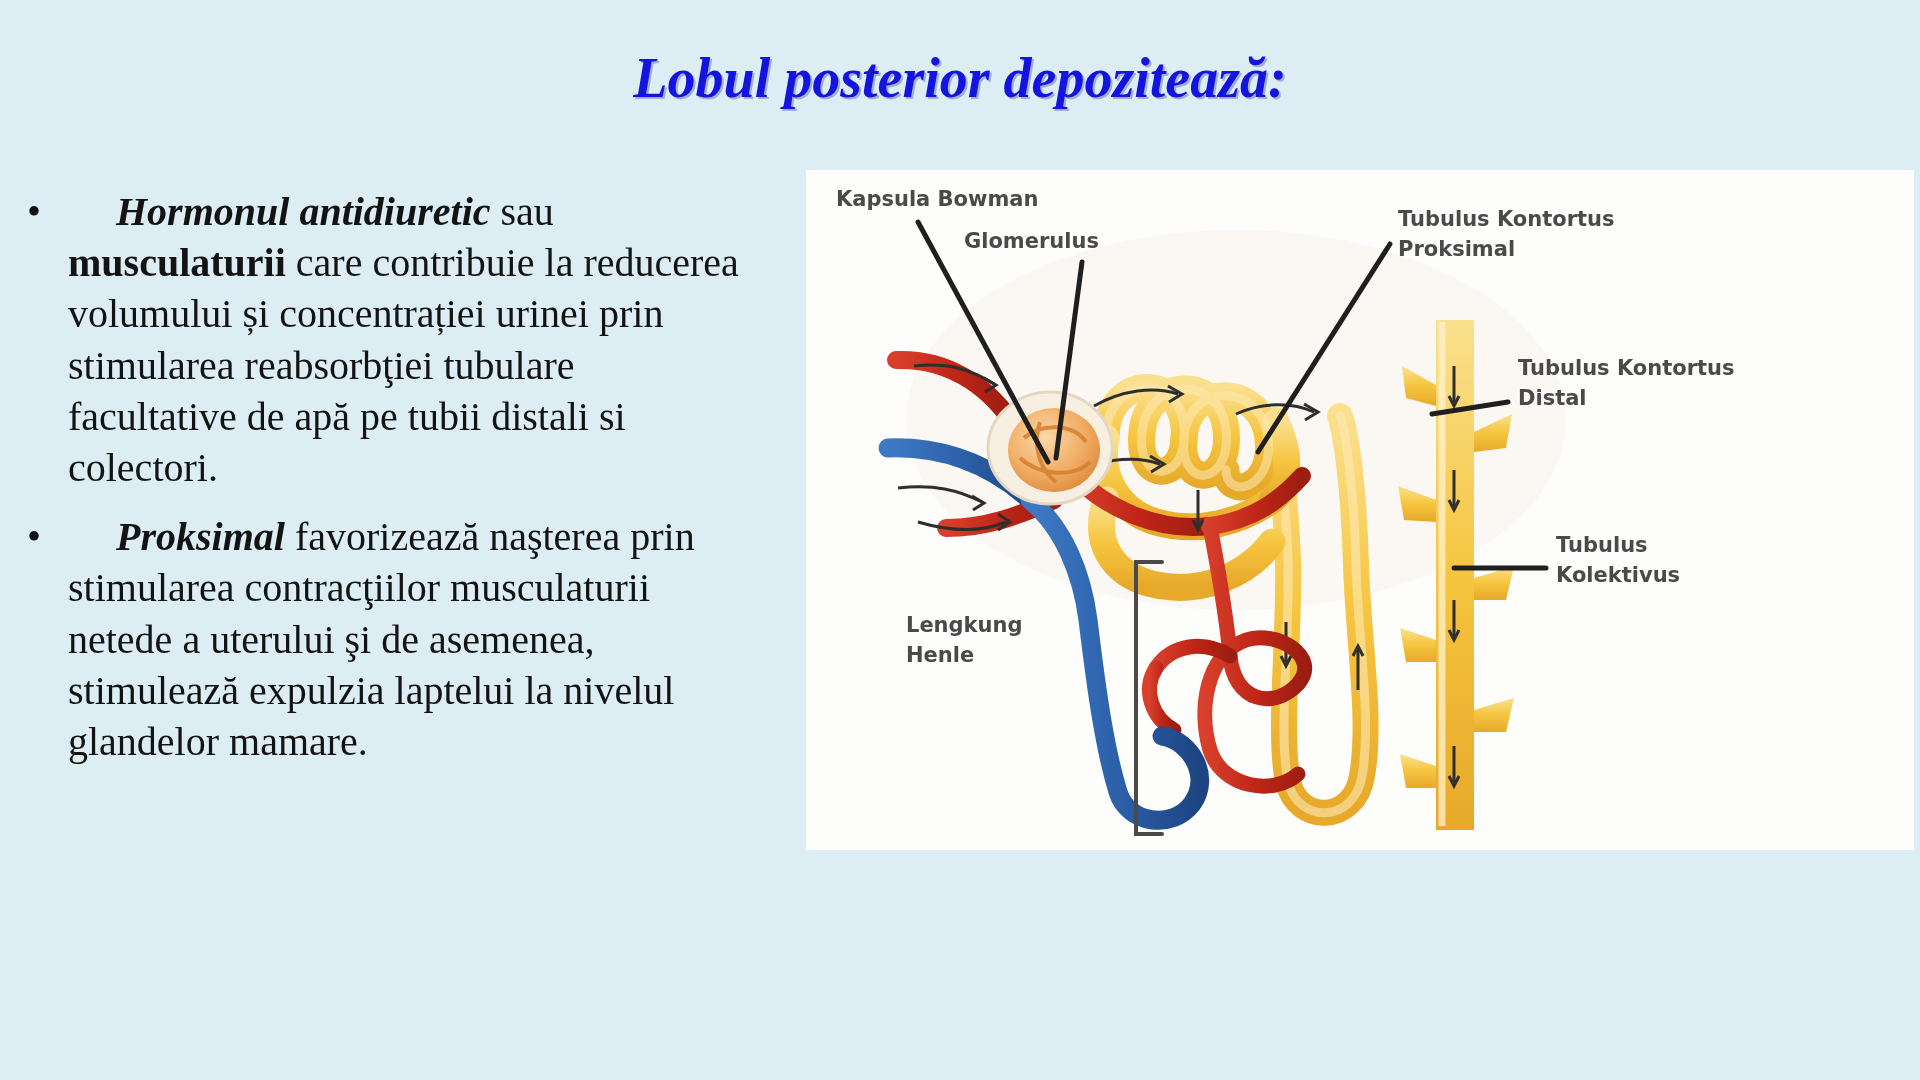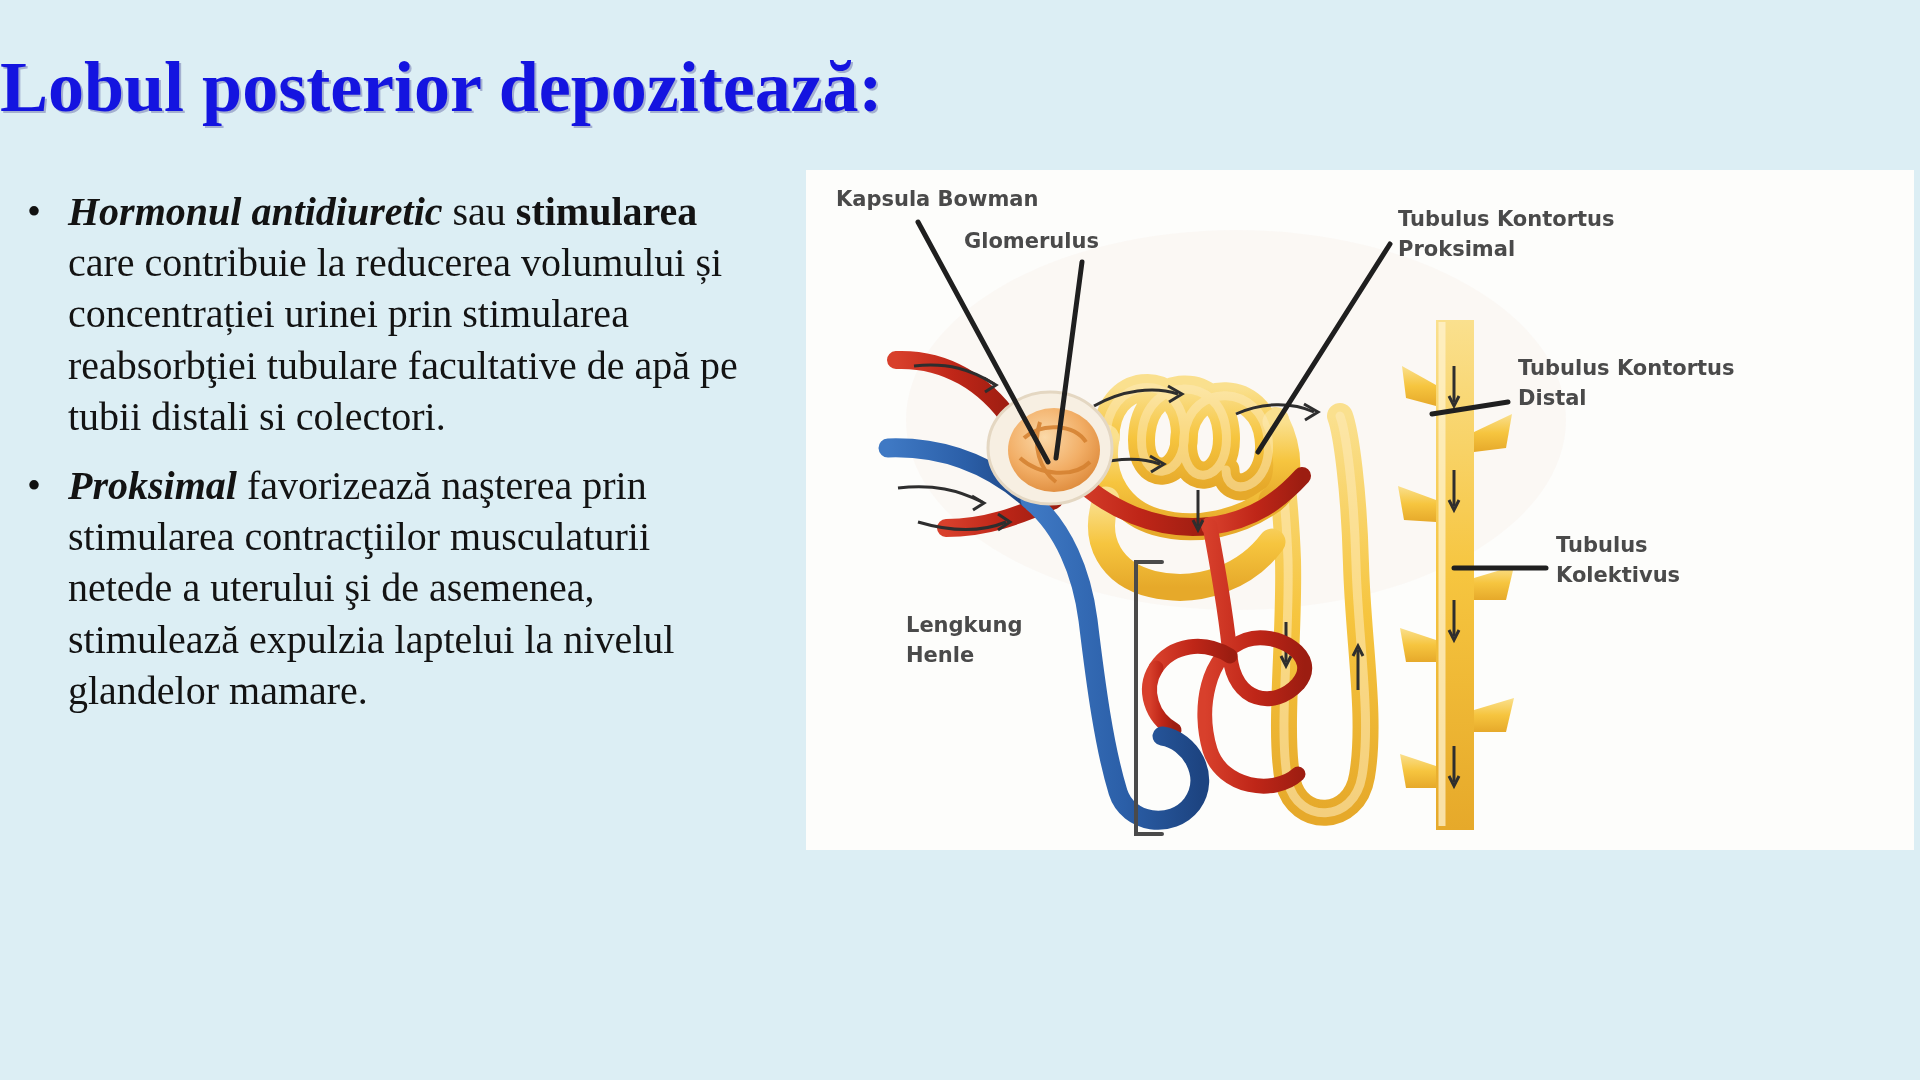--- a/index.html
+++ b/index.html
@@ -18,25 +18,26 @@
     width: 1920px;
     height: 1080px;
     background: #dceef4;
   }
   
   .title {
     position: absolute;
     left: 0;
     top: 46px;
     width: 1920px;
-    text-align: left;
+    text-align: center;
     color: #1414e0;
     font-family: "Liberation Serif", serif;
     font-weight: bold;
-    font-size: 72px;
+    font-style: italic;
+    font-size: 56px;
     letter-spacing: 0px;
     white-space: nowrap;
     text-shadow: 2px 2px 0 rgba(60,60,140,.35);
   }
   
   .body-col {
     position: absolute;
     left: 0px;
     top: 186px;
     width: 790px;
@@ -57,21 +58,21 @@
     line-height: 1.28;
     color: #111;
     user-select: none;
   }
   .bullet-text {
     flex: 1 1 auto;
     padding-right: 40px;
     text-align: left;
   }
   .b  { font-weight: bold; }
-  .bi { font-weight: bold; font-style: italic; }
+  .bi { font-weight: bold; font-style: italic; margin-left: 48px; }
 
   
   .figure {
     position: absolute;
     left: 806px;
     top: 170px;
     width: 1108px;
     height: 680px;
     background: #fdfdfb;
     overflow: hidden;
@@ -93,21 +94,21 @@
 
 <div class="slide">
 
   <div class="title">Lobul posterior depozitează:</div>
 
   <div class="body-col">
 
     <div class="bullet-row">
       <div class="bullet-dot">•</div>
       <div class="bullet-text">
-        <span class="bi">Hormonul antidiuretic</span><span> sau </span><span class="b">stimularea</span><span> care contribuie la reducerea volumului și concentrației urinei prin stimularea reabsorbţiei tubulare facultative de apă pe tubii distali si colectori.</span>
+        <span class="bi">Hormonul antidiuretic</span><span> sau </span><span class="b">musculaturii</span><span> care contribuie la reducerea volumului și concentrației urinei prin stimularea reabsorbţiei tubulare facultative de apă pe tubii distali si colectori.</span>
       </div>
     </div>
 
     <div class="bullet-row">
       <div class="bullet-dot">•</div>
       <div class="bullet-text">
         <span class="bi">Proksimal</span><span> favorizează naşterea prin stimularea contracţiilor musculaturii netede a uterului şi  de asemenea, stimulează expulzia laptelui la nivelul glandelor mamare.</span>
       </div>
     </div>
 

